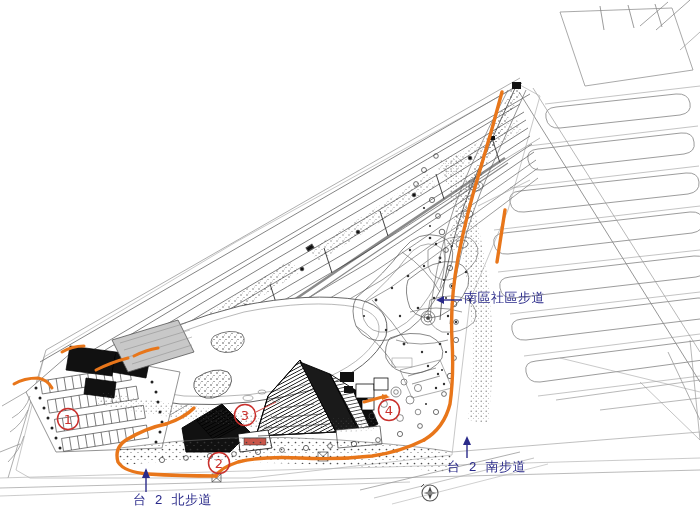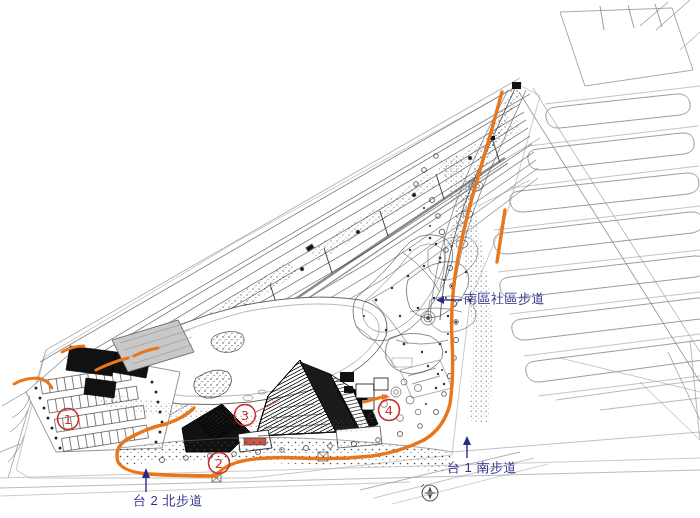--- a/index.html
+++ b/index.html
@@ -20,21 +20,21 @@
   #site-plan-svg {
     position: absolute;
     left: 0;
     top: 0;
     width: 700px;
     height: 518px;
     display: block;
   }
   .label-text {
     position: absolute;
-    font-family: Liberation Sans, sans-serif;
+    font-family: Liberation Mono, monospace;
     font-size: 13px;
     line-height: 1.1;
     color: #2a2a8a;
     white-space: nowrap;
     letter-spacing: 0.5px;
   }
   #label-south-community {
     left: 464px;
     top: 292px;
   }
@@ -567,17 +567,17 @@
       <circle cx="0" cy="0" r="8" fill="none" stroke="#555" stroke-width="1.1"></circle>
       <path d="M0 -6.5 L2.4 0 L0 6.5 L-2.4 0 Z" fill="#444"></path>
       <path d="M-6.5 0 L0 -2 L6.5 0 L0 2 Z" fill="#888"></path>
       <path d="M-9 -6 L-6 -9" stroke="#555" stroke-width="1"></path>
     </g>
 
   </svg>
 
   <div class="label-text" id="label-south-community">南區社區步道</div>
 
-  <div class="label-text" id="label-tai2-south">台 1 南步道</div>
+  <div class="label-text" id="label-tai2-south">台 2 南步道</div>
 
   <div class="label-text" id="label-tai2-north">台 2 北步道</div>
 
 </div>
 
 </body></html>

